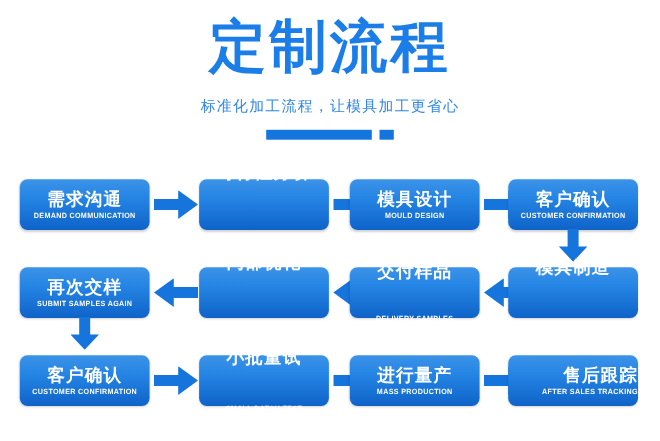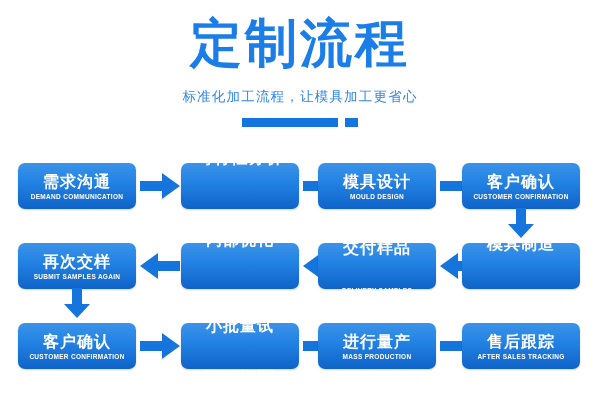--- a/index.html
+++ b/index.html
@@ -235,19 +235,19 @@
     </div>
     <div class="node" style="left:318px;">
       <span class="node-title">进行量产</span>
       <span class="node-sub">MASS PRODUCTION</span>
     </div>
     <div class="arrow-h" style="left:440px;">
       <svg viewBox="0 0 40 26">
           <polygon points="0,8 22,8 22,0 40,13 22,26 22,18 0,18" fill="#1575dd"></polygon>
         </svg>
     </div>
-    <div class="node" style="left:462px;">
+    <div class="node" style="left:462px;align-items:flex-end;">
       <span class="node-title">售后跟踪</span>
       <span class="node-sub">AFTER SALES TRACKING</span>
     </div>
   </div>
 
 </div>
 
 </body></html>

